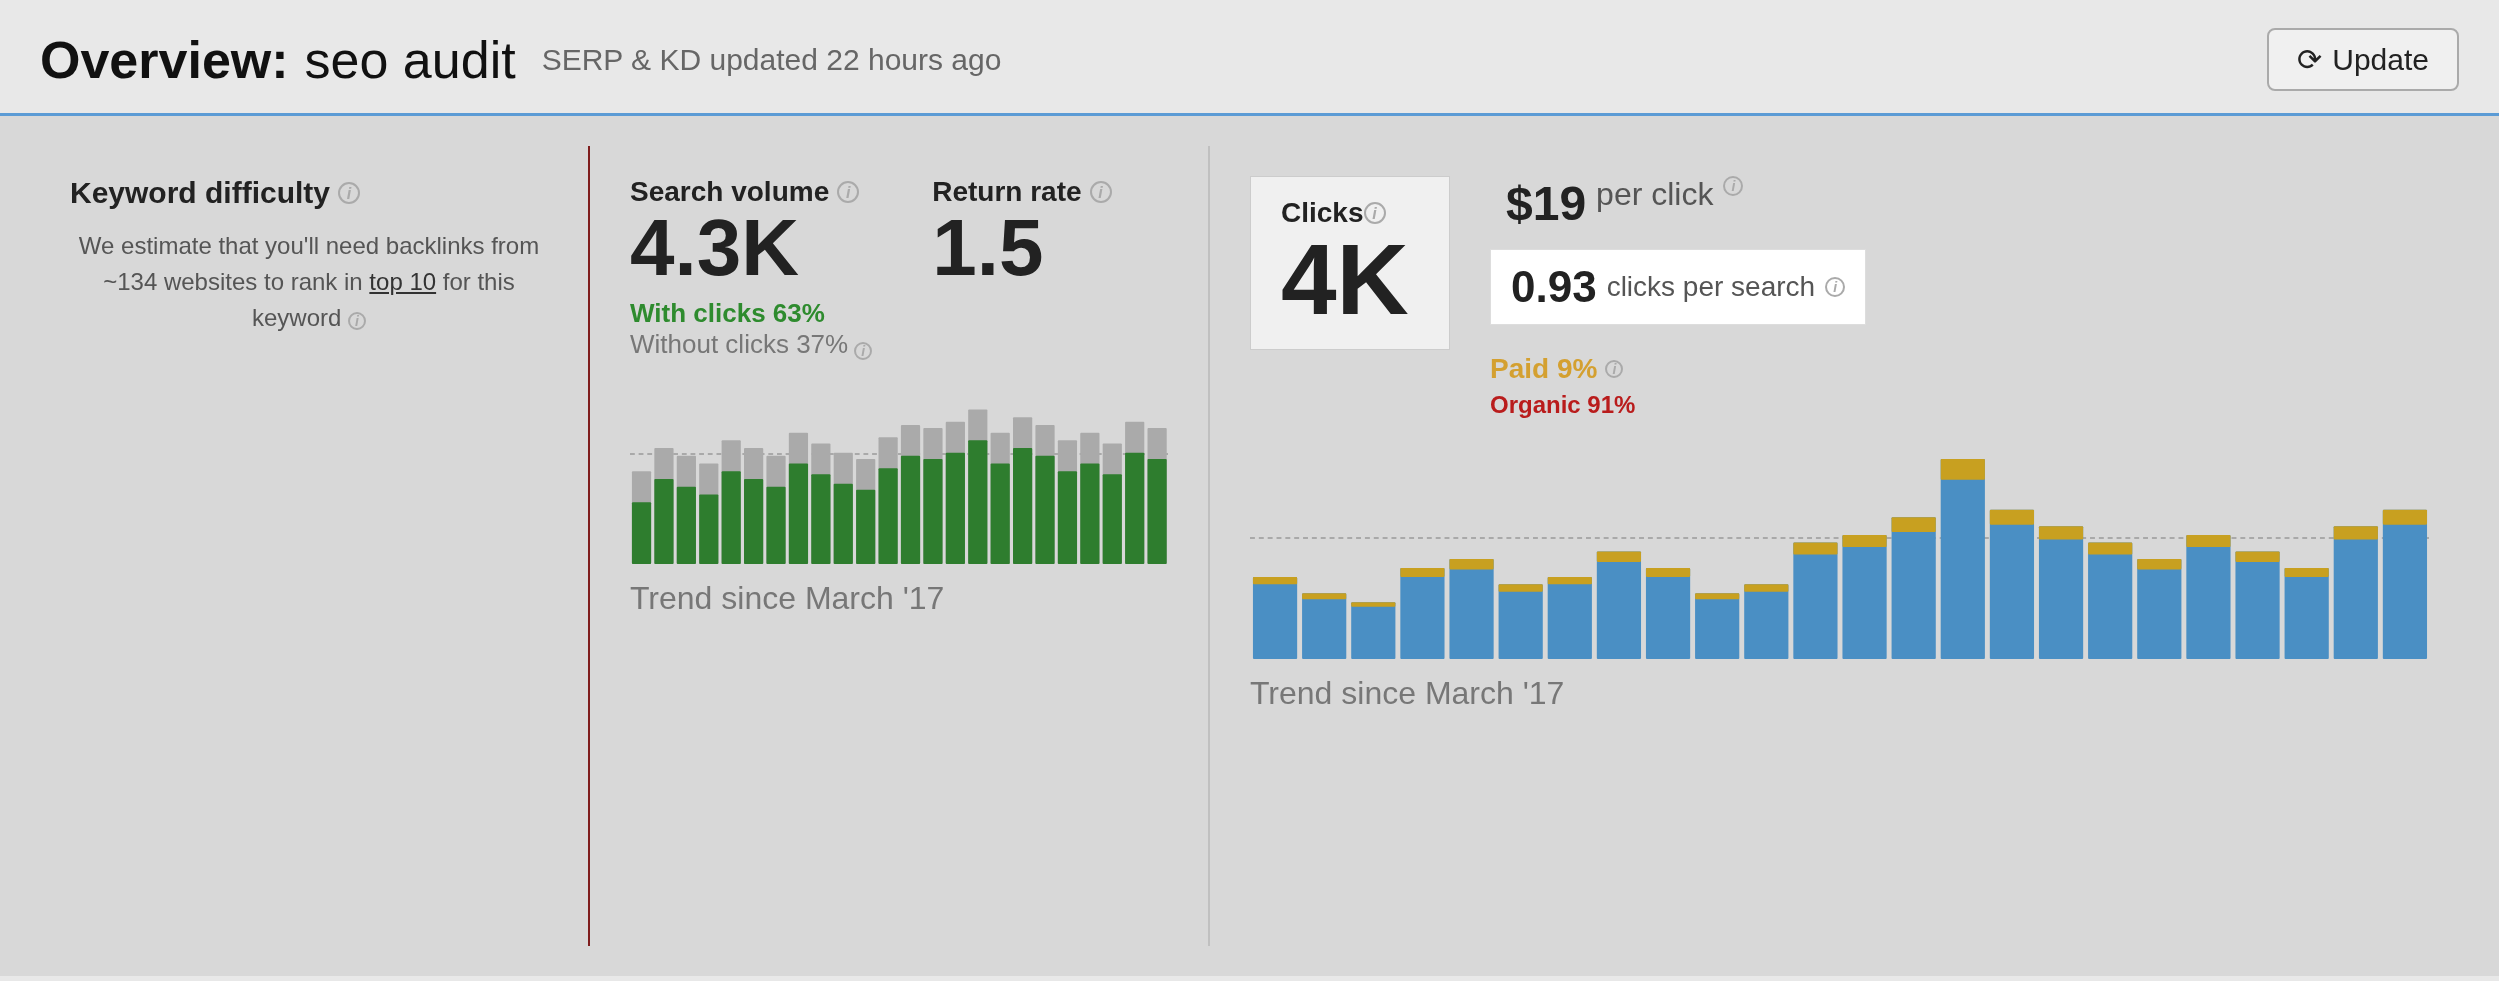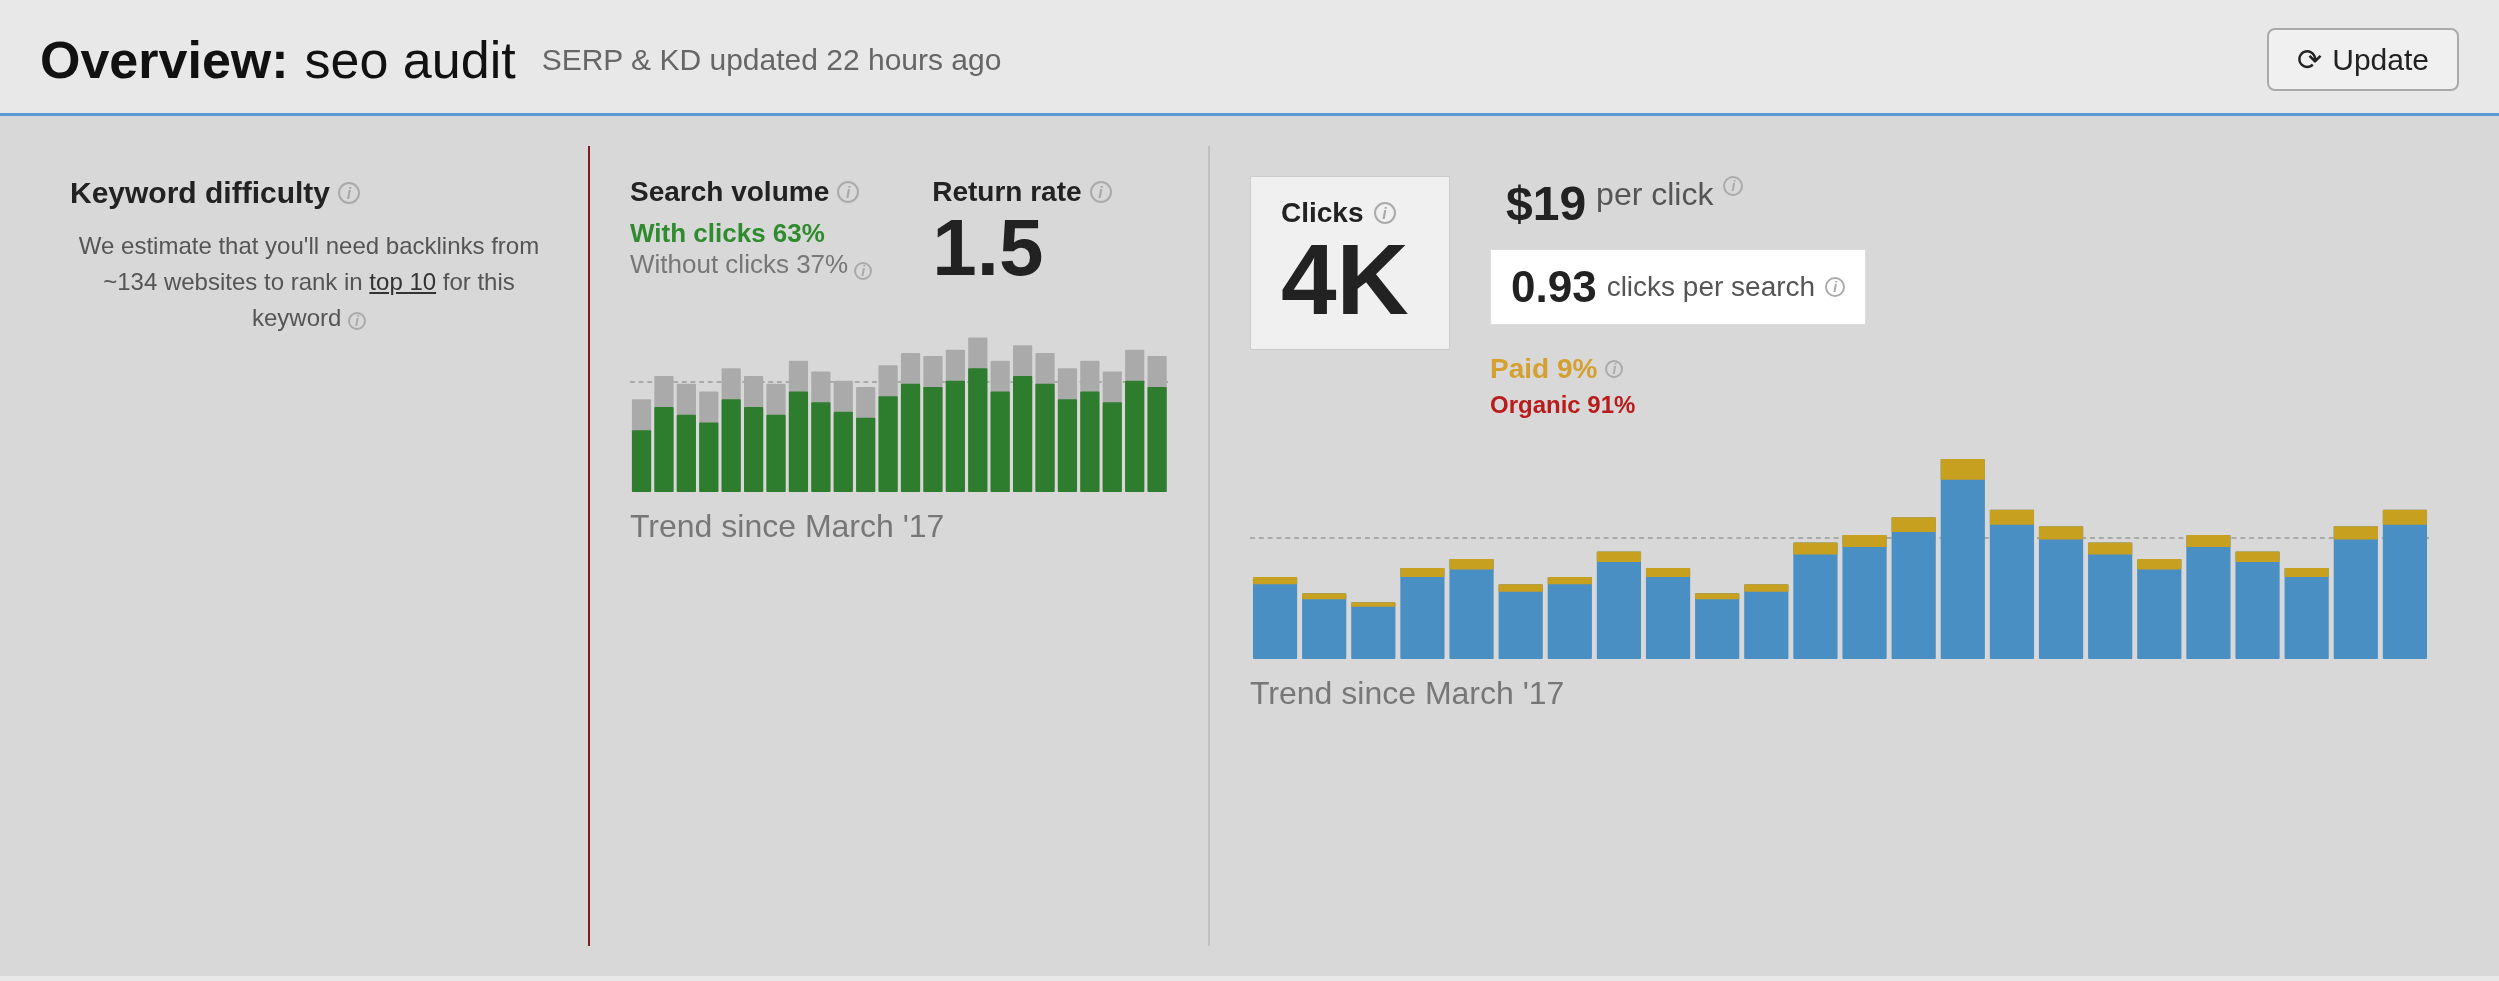--- a/index.html
+++ b/index.html
@@ -219,21 +219,21 @@
       flex-direction: column;
       min-width: 200px;
     }
 
     .clicks-label {
       font-size: 28px;
       font-weight: 700;
       color: #222;
       display: flex;
       align-items: center;
-      gap: 10px;
+      gap: 0;
     }
 
     .clicks-value {
       font-size: 100px;
       font-weight: 900;
       color: #222;
       line-height: 1;
     }
 
     .clicks-right {
@@ -346,20 +346,21 @@
     </div>
   </div>
 
   <div class="panel-sv">
     <div class="sv-top">
       <div class="metric-block">
         <div class="metric-label">
           <span>Search volume</span>
           <span class="info-icon">i</span>
         </div>
+        <div class="metric-value">4.3K</div>
         <div class="with-clicks">With clicks 63%</div>
         <div class="without-clicks">
           <span>Without clicks 37%</span>
           <span class="info-icon" style="font-size:14px;width:18px;height:18px;line-height:15px;">i</span>
         </div>
       </div>
 
       <div class="metric-block">
         <div class="metric-label">
           <span>Return rate</span>

